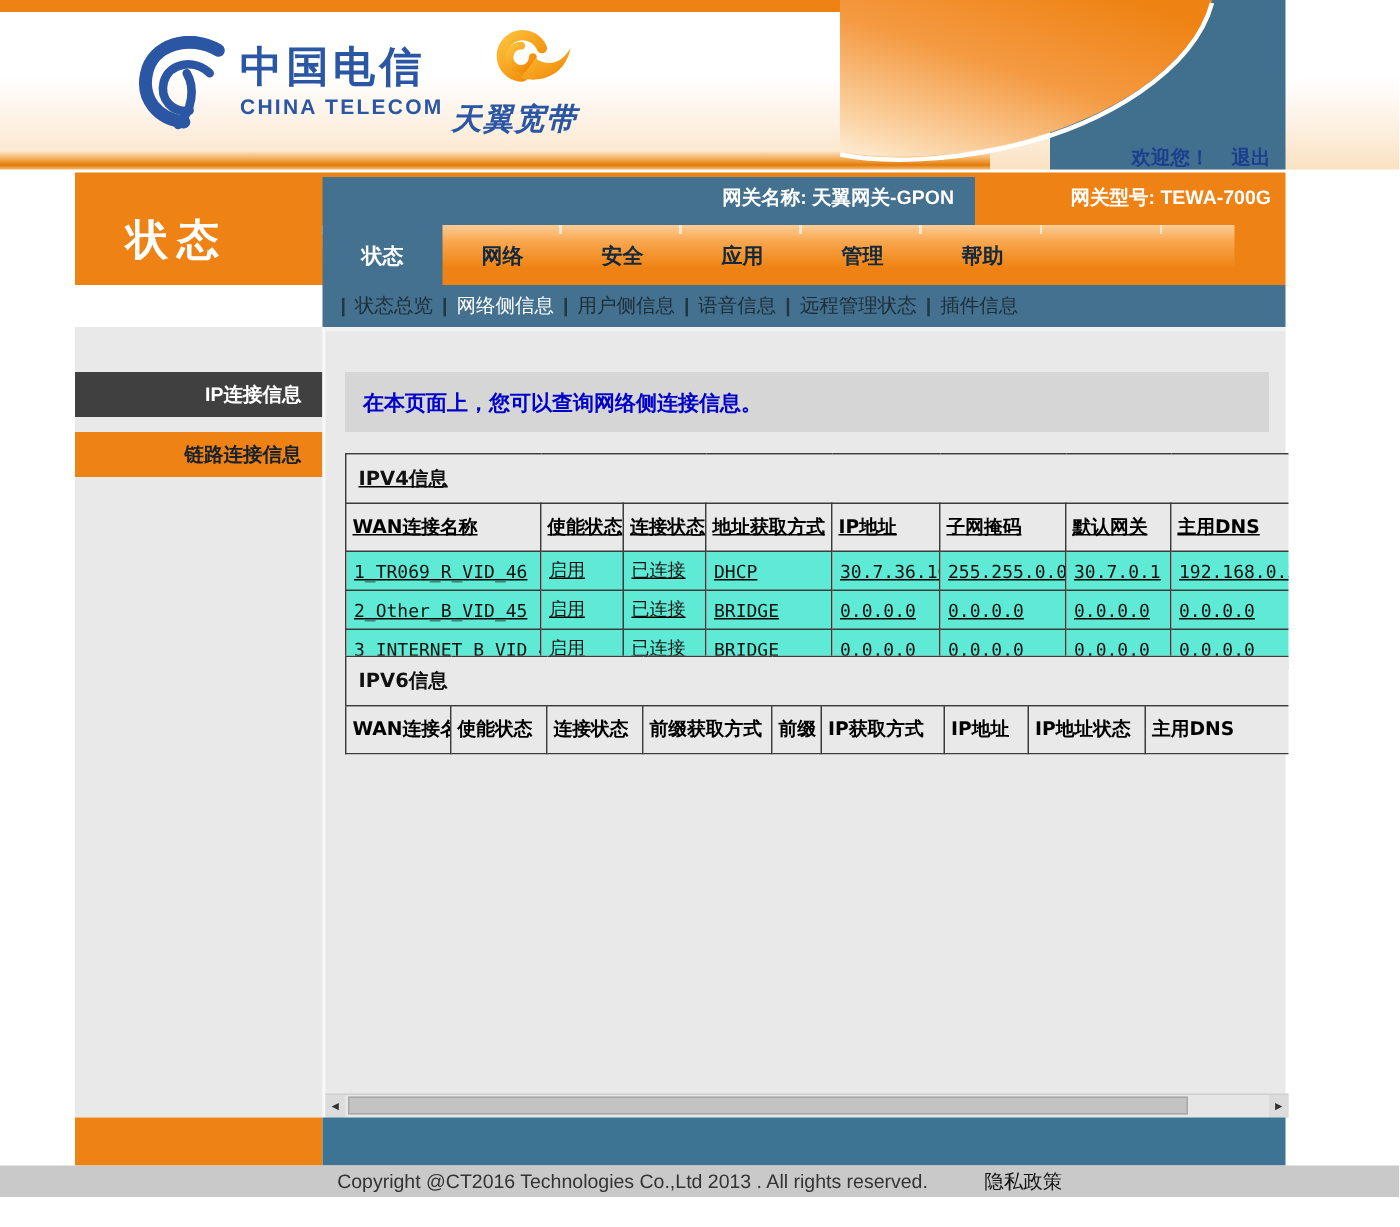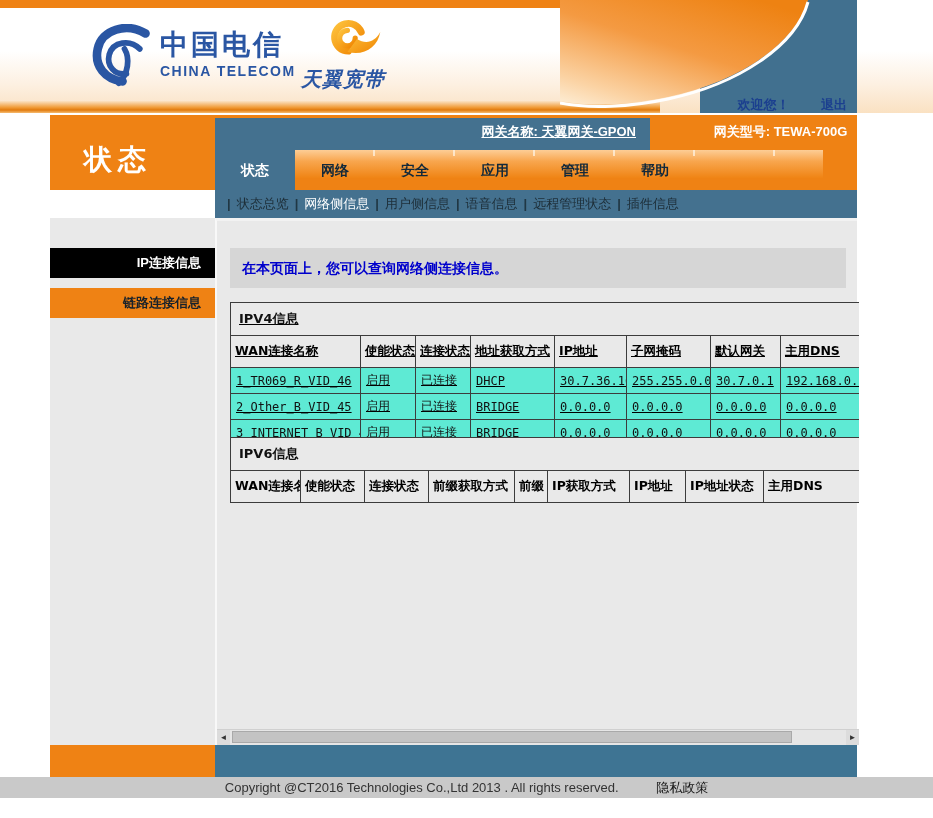--- a/index.html
+++ b/index.html
@@ -10,38 +10,38 @@
   .header{position:absolute;left:0;top:0;width:933px;height:113px;
           background:linear-gradient(180deg,#ffffff 0%,#ffffff 45%,#fdf0e1 75%,#fae1c2 100%);}
   .top-strip{position:absolute;left:0;top:0;width:780px;height:8px;background:#ef8214;}
   .hdr-wave{position:absolute;left:0;top:101px;width:660px;height:12px;
             background:linear-gradient(180deg,#fbe3c4 0%,#f09a35 55%,#e17a0c 75%,#f6bc72 100%);}
   .blue-block{position:absolute;left:700px;top:0;width:157px;height:113px;background:#41708f;}
   .swoosh{position:absolute;left:560px;top:0;width:297px;height:113px;}
   .welcome{position:absolute;left:690px;top:96px;width:157px;height:17px;text-align:right;
            padding-right:10px;font-size:13px;font-weight:bold;color:#1b3f8f;}
   .welcome a{color:#1b3f8f;text-decoration:none;cursor:pointer;}
-  .welcome .logout{margin-left:28px;}
+  .welcome .logout{margin-left:11px;}
 
   .ct-emblem{position:absolute;left:92px;top:24px;}
   .ct-cn{position:absolute;left:160px;top:26px;font-size:28px;font-weight:bold;color:#2a56a3;
          letter-spacing:3px;font-family:"DejaVu Sans",sans-serif;}
   .ct-en{position:absolute;left:160px;top:63px;font-size:14px;font-weight:bold;color:#2a56a3;
          letter-spacing:1.5px;}
   .ty-emblem{position:absolute;left:318px;top:14px;}
   .ty-cn{position:absolute;left:301px;top:66px;font-size:20px;font-weight:bold;font-style:italic;
          color:#2a56a3;letter-spacing:1px;}
 
   
   .banner{position:absolute;left:50px;top:115px;width:807px;height:75px;background:#ef8214;}
   .banner-title{position:absolute;left:0;top:0;width:165px;height:75px;color:#fff;
                 font-size:28px;font-weight:bold;letter-spacing:6px;padding:26px 0 0 34px;box-sizing:border-box;}
   .gwname{position:absolute;left:165px;top:3px;width:435px;height:40px;background:#44718f;
           color:#fff;font-size:13px;font-weight:bold;line-height:28px;text-align:right;
-          padding-right:14px;box-sizing:border-box;text-decoration:underline;}
+          padding-right:14px;box-sizing:border-box;}
   .gwmodel{position:absolute;left:600px;top:3px;width:207px;height:28px;color:#fff;
            font-size:13px;font-weight:bold;line-height:28px;text-align:center;padding-left:27px;}
   .tabstrip{position:absolute;left:165px;top:35px;width:608px;height:28px;
             background:linear-gradient(180deg,#fdcd96 0%,#f8a64e 40%,#f08414 100%);}
   .tabstrip::before{content:"";position:absolute;left:0;top:0;width:100%;height:6px;
             background:repeating-linear-gradient(90deg,transparent 0 78px,rgba(255,245,230,.7) 78px 80px);}
   .tab{position:relative;display:inline-block;width:80px;height:40px;line-height:40px;
        text-align:center;font-size:14px;font-weight:bold;color:#13293a;cursor:pointer;vertical-align:top;}
   .tab.active{background:#44718f;color:#fff;}
 
@@ -50,21 +50,21 @@
           line-height:28px;padding-left:6px;box-sizing:border-box;font-size:13px;color:#1d2e38;
           white-space:nowrap;}
   .subnav .sep{color:#203744;margin:0 6px;font-weight:bold;}
   .subnav .sn-item{cursor:pointer;color:#1d2e38;}
   .subnav .sn-item.active{color:#ffffff;}
 
   
   .sidebar{position:absolute;left:50px;top:218px;width:165px;height:527px;background:#e9e9e9;}
   .sb-item{position:absolute;left:0;width:165px;height:30px;line-height:30px;text-align:right;
            padding-right:14px;box-sizing:border-box;font-size:13px;font-weight:bold;cursor:pointer;}
-  .sb-item.active{background:#000000;color:#fff;}
+  .sb-item.active{background:#404040;color:#fff;}
   .sb-item.plain{background:#ef8214;color:#17212b;}
 
   
   .content{position:absolute;left:215px;top:218px;width:642px;height:527px;background:#e9e9e9;
            border-left:2px solid #f8f8f8;box-sizing:border-box;border-top:3px solid #f2f2f2;}
   .intro{position:absolute;left:13px;top:27px;width:616px;height:40px;background:#d6d6d6;
          color:#0000cc;font-size:14px;font-weight:bold;line-height:40px;padding-left:12px;
          box-sizing:border-box;}
   .tblwrap{position:absolute;left:13px;overflow:hidden;width:629px;}
   .tblwrap.v4{top:81px;text-decoration:underline;}

